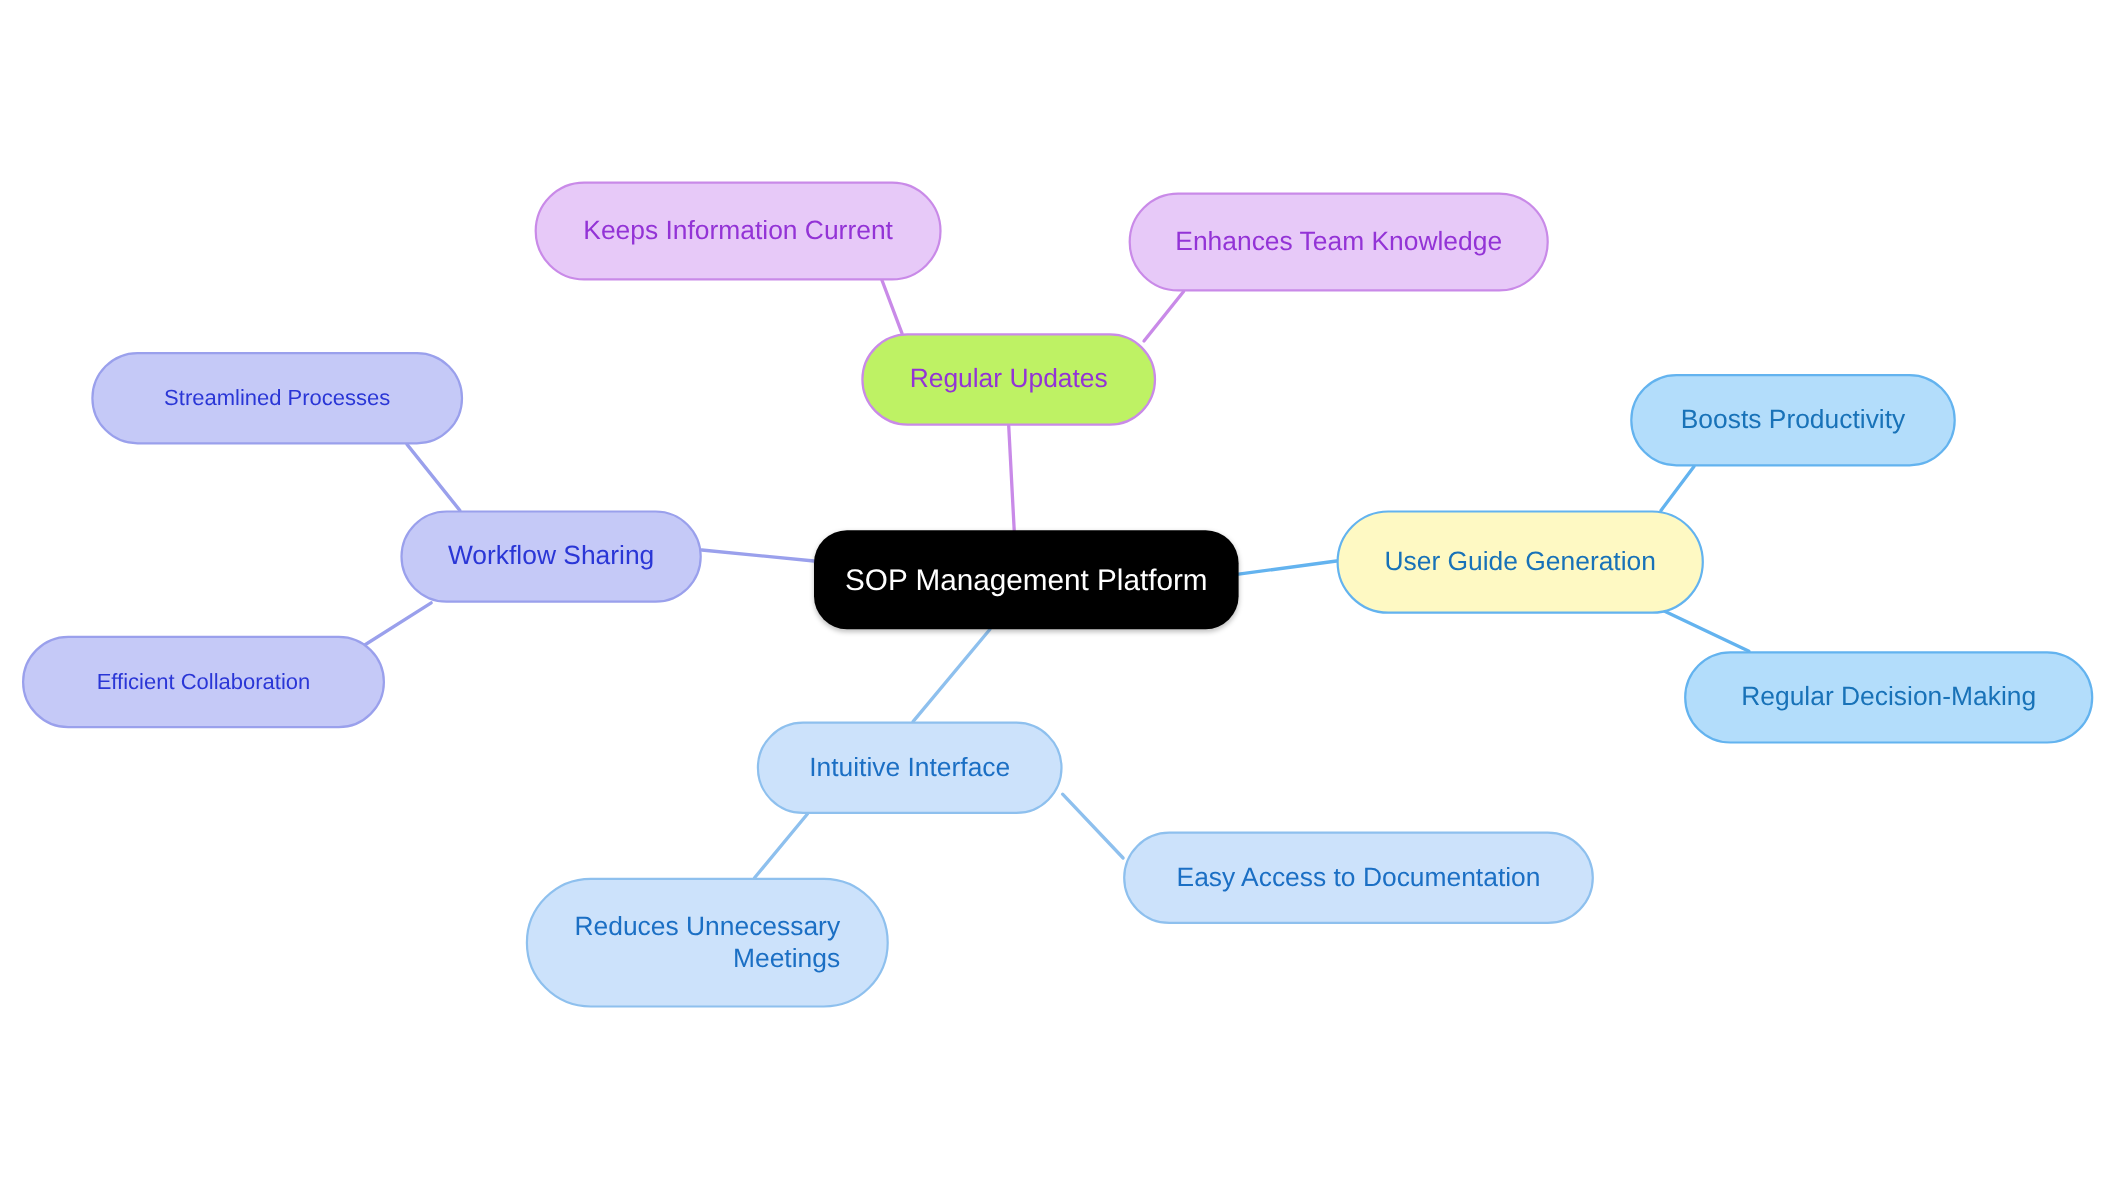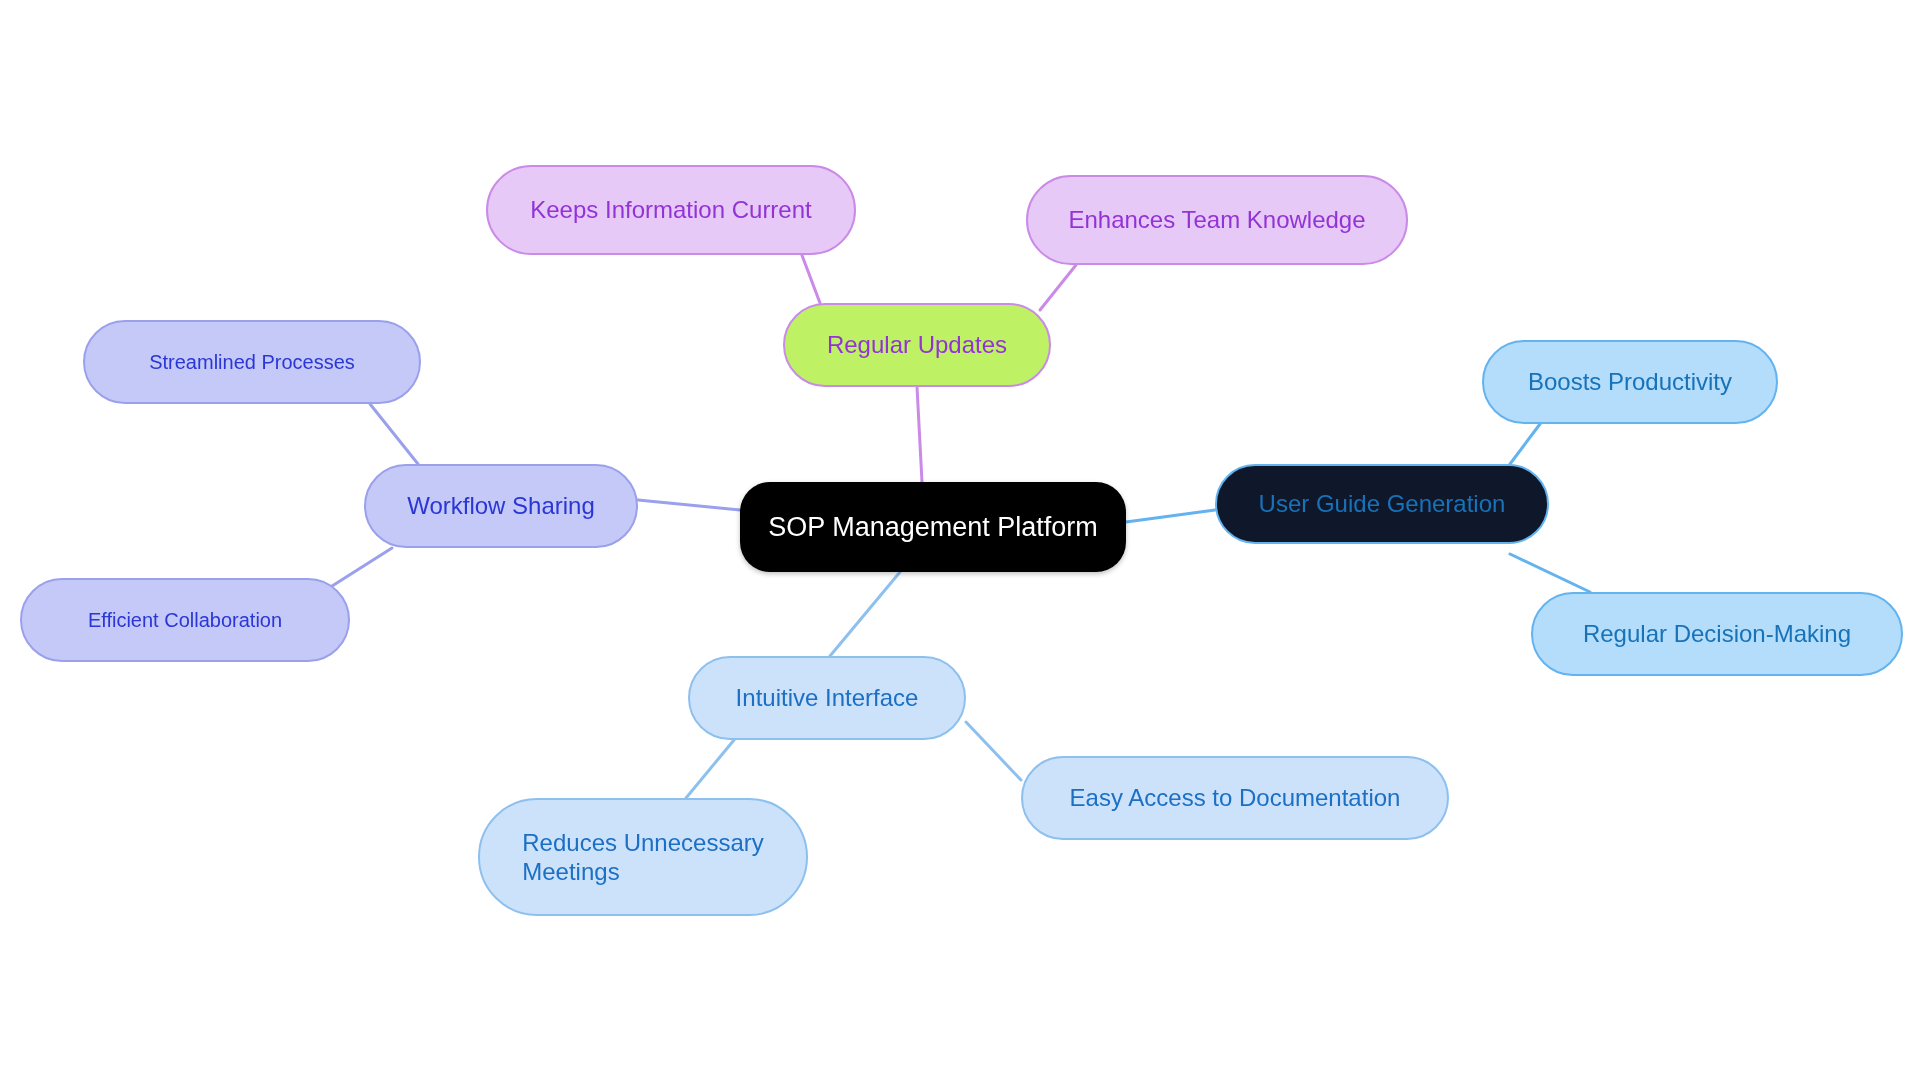--- a/index.html
+++ b/index.html
@@ -24,21 +24,21 @@
     width: 1920px;
     height: 1083px;
     pointer-events: none;
   }
   .node {
     position: absolute;
     box-sizing: border-box;
     display: flex;
     align-items: center;
     justify-content: center;
-    text-align: left;
+    text-align: right;
     border-radius: 999px;
     border-style: solid;
     border-width: 2px;
     line-height: 1.22;
     white-space: pre-line;
     padding: 0 18px;
   }
   .node.root {
     border-radius: 30px;
     border-width: 0;
@@ -64,21 +64,21 @@
       <line x1="966" y1="722" x2="1021" y2="780" stroke="#8ec0ee" stroke-width="3" stroke-linecap="round"></line>
     </svg>
   <div id="node-layer">
       <div class="node root" style="left: 740px; top: 482px; width: 386px; height: 90px; background: #000000; border-color: transparent; color: rgb(255, 255, 255); font-size: 27px;">SOP Management Platform</div>
       <div class="node" style="left: 783px; top: 303px; width: 268px; height: 84px; background: #bef264; border-color: rgb(201, 138, 232); color: rgb(147, 51, 214); font-size: 24px;">Regular Updates</div>
       <div class="node" style="left: 486px; top: 165px; width: 370px; height: 90px; background: rgb(231, 201, 248); border-color: rgb(201, 138, 232); color: rgb(147, 51, 214); font-size: 24px;">Keeps Information Current</div>
       <div class="node" style="left: 1026px; top: 175px; width: 382px; height: 90px; background: rgb(231, 201, 248); border-color: rgb(201, 138, 232); color: rgb(147, 51, 214); font-size: 24px;">Enhances Team Knowledge</div>
       <div class="node" style="left: 364px; top: 464px; width: 274px; height: 84px; background: rgb(197, 201, 247); border-color: rgb(154, 160, 236); color: rgb(42, 54, 214); font-size: 24px;">Workflow Sharing</div>
       <div class="node" style="left: 83px; top: 320px; width: 338px; height: 84px; background: rgb(197, 201, 247); border-color: rgb(154, 160, 236); color: rgb(42, 54, 214); font-size: 20px;">Streamlined Processes</div>
       <div class="node" style="left: 20px; top: 578px; width: 330px; height: 84px; background: rgb(197, 201, 247); border-color: rgb(154, 160, 236); color: rgb(42, 54, 214); font-size: 20px;">Efficient Collaboration</div>
-      <div class="node" style="left: 1215px; top: 464px; width: 334px; height: 80px; background: #0f172a; border-color: rgb(99, 179, 239); color: rgb(24, 114, 184); font-size: 24px;">User Guide Generation</div>
+      <div class="node" style="left: 1215px; top: 464px; width: 334px; height: 94px; background: #fef9c3; border-color: rgb(99, 179, 239); color: rgb(24, 114, 184); font-size: 24px;">User Guide Generation</div>
       <div class="node" style="left: 1482px; top: 340px; width: 296px; height: 84px; background: rgb(179, 221, 251); border-color: rgb(99, 179, 239); color: rgb(24, 114, 184); font-size: 24px;">Boosts Productivity</div>
       <div class="node" style="left: 1531px; top: 592px; width: 372px; height: 84px; background: rgb(179, 221, 251); border-color: rgb(99, 179, 239); color: rgb(24, 114, 184); font-size: 24px;">Regular Decision-Making</div>
       <div class="node" style="left: 688px; top: 656px; width: 278px; height: 84px; background: rgb(204, 226, 251); border-color: rgb(142, 192, 238); color: rgb(27, 111, 196); font-size: 24px;">Intuitive Interface</div>
       <div class="node" style="left: 478px; top: 798px; width: 330px; height: 118px; background: rgb(204, 226, 251); border-color: rgb(142, 192, 238); color: rgb(27, 111, 196); font-size: 24px;">Reduces Unnecessary
 Meetings</div>
       <div class="node" style="left: 1021px; top: 756px; width: 428px; height: 84px; background: rgb(204, 226, 251); border-color: rgb(142, 192, 238); color: rgb(27, 111, 196); font-size: 24px;">Easy Access to Documentation</div>
     </div>
 </div>
 
 </body></html>

